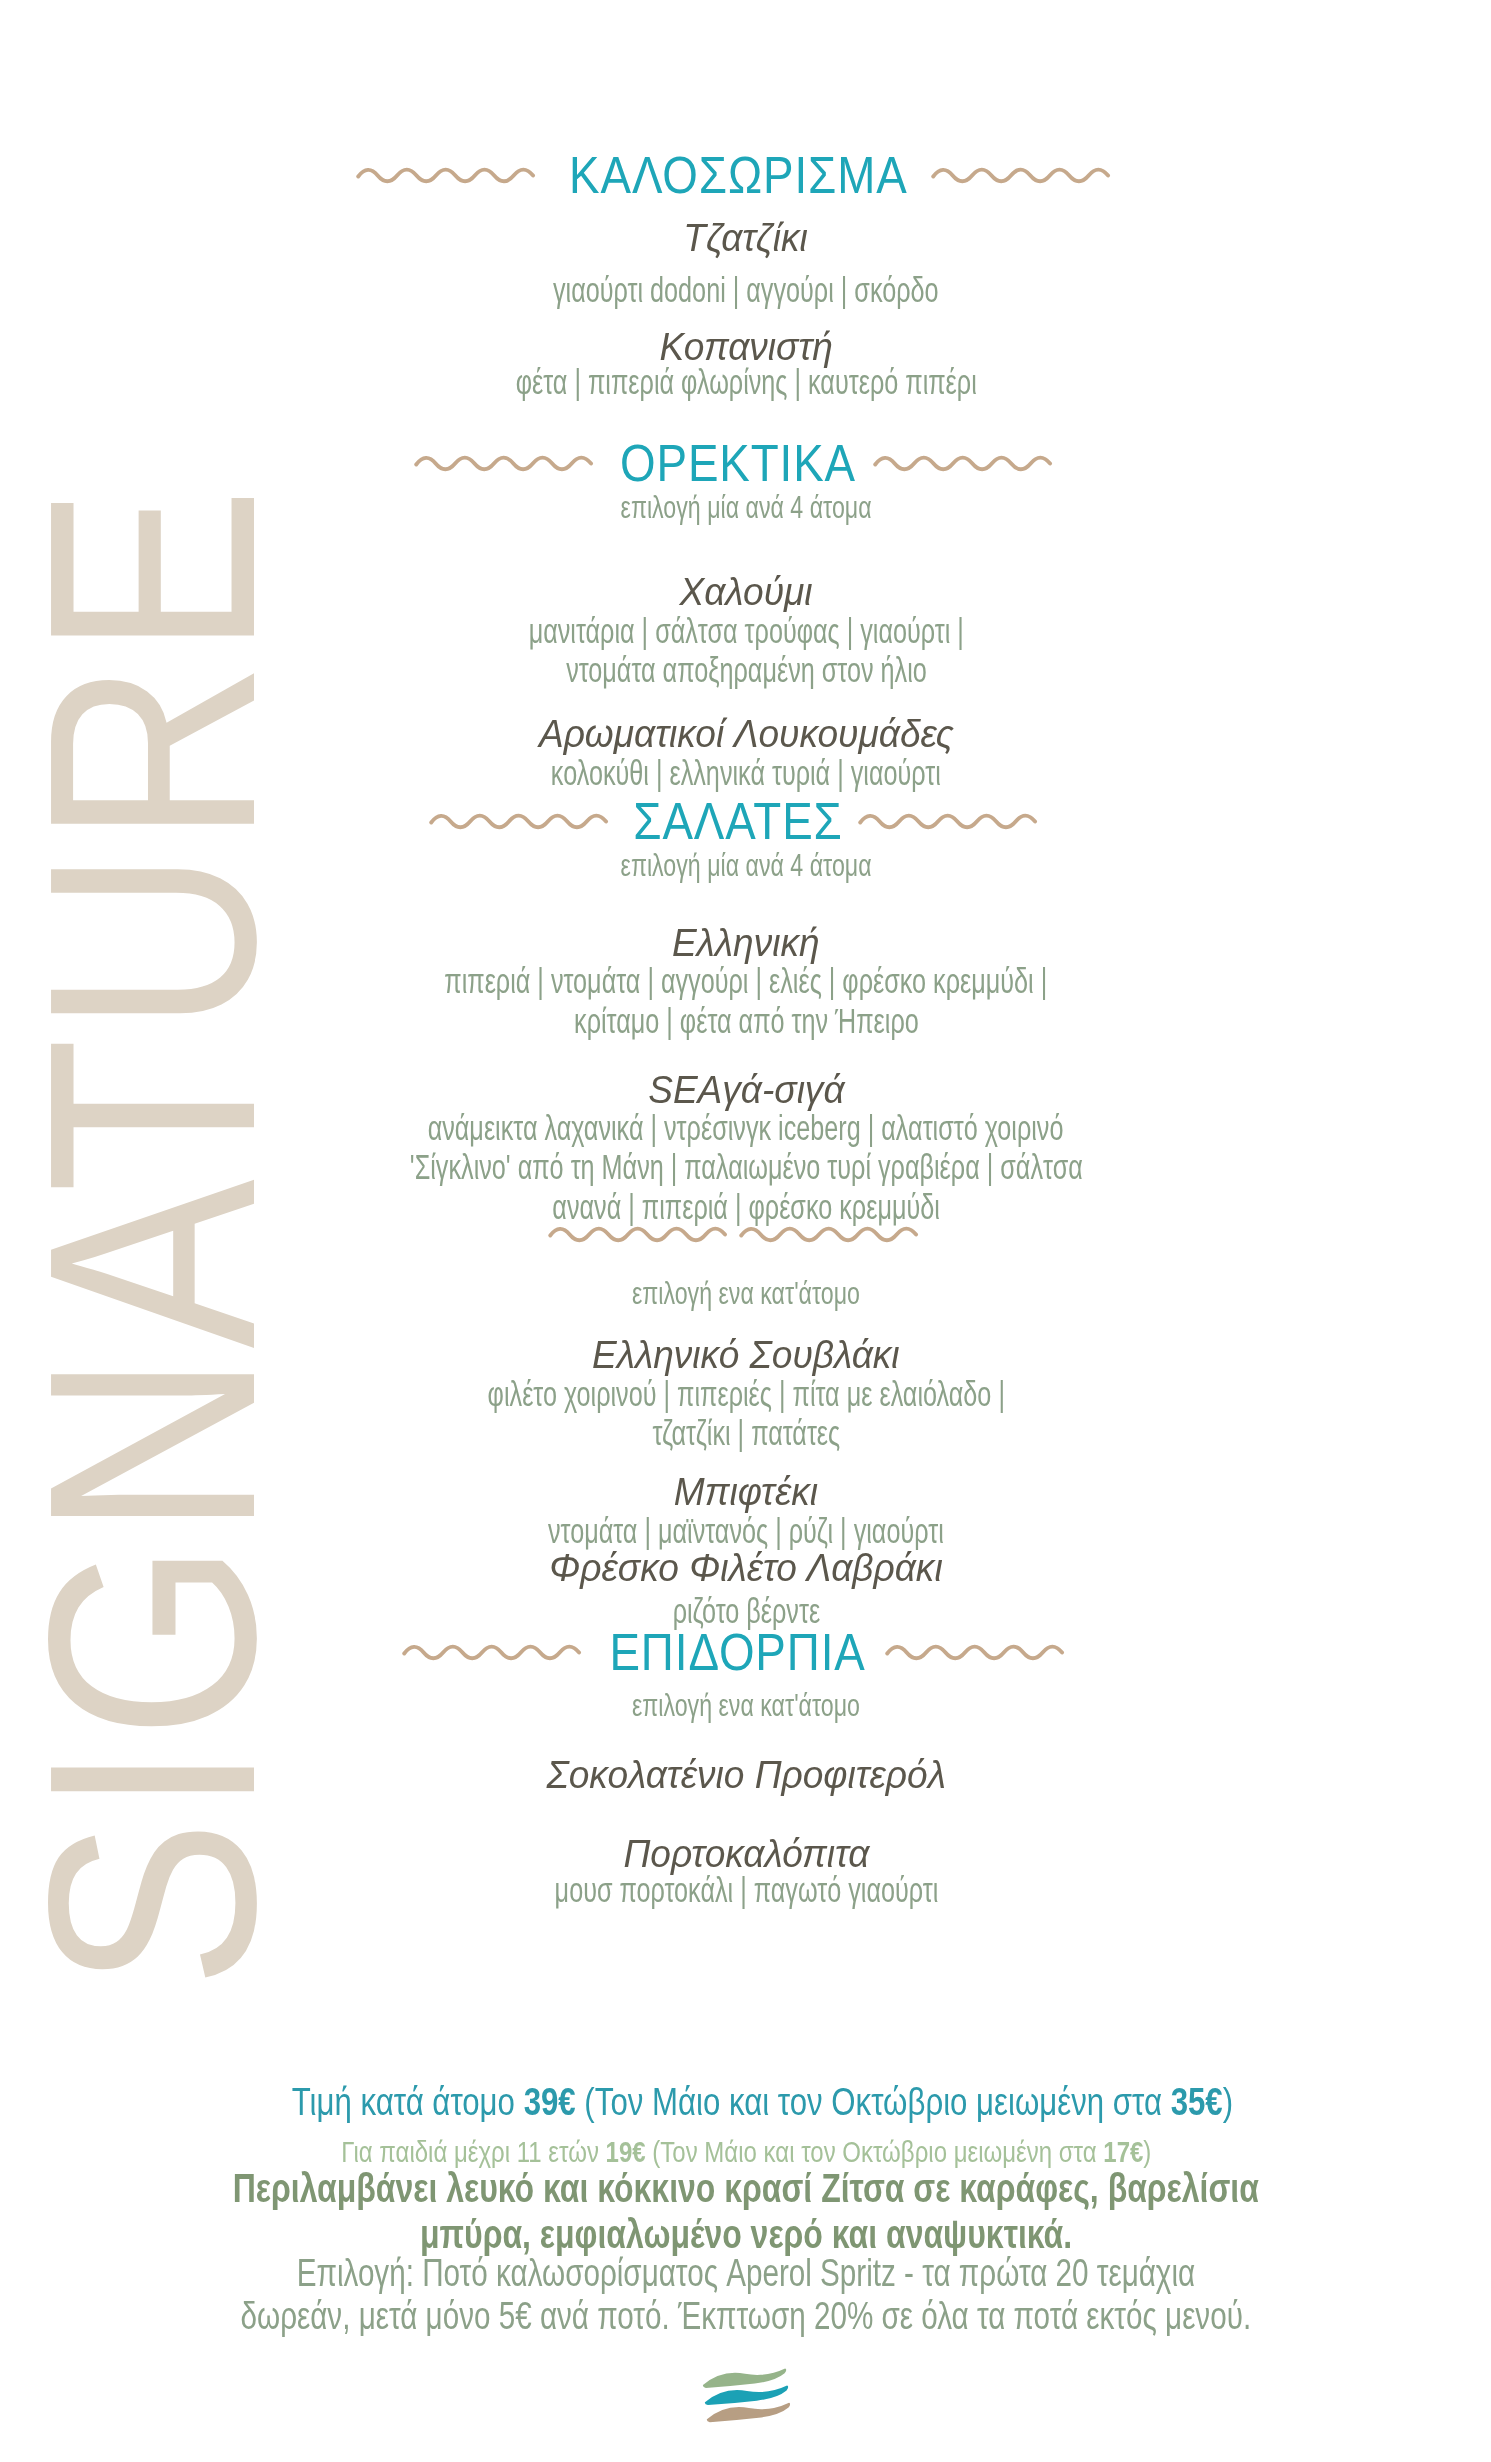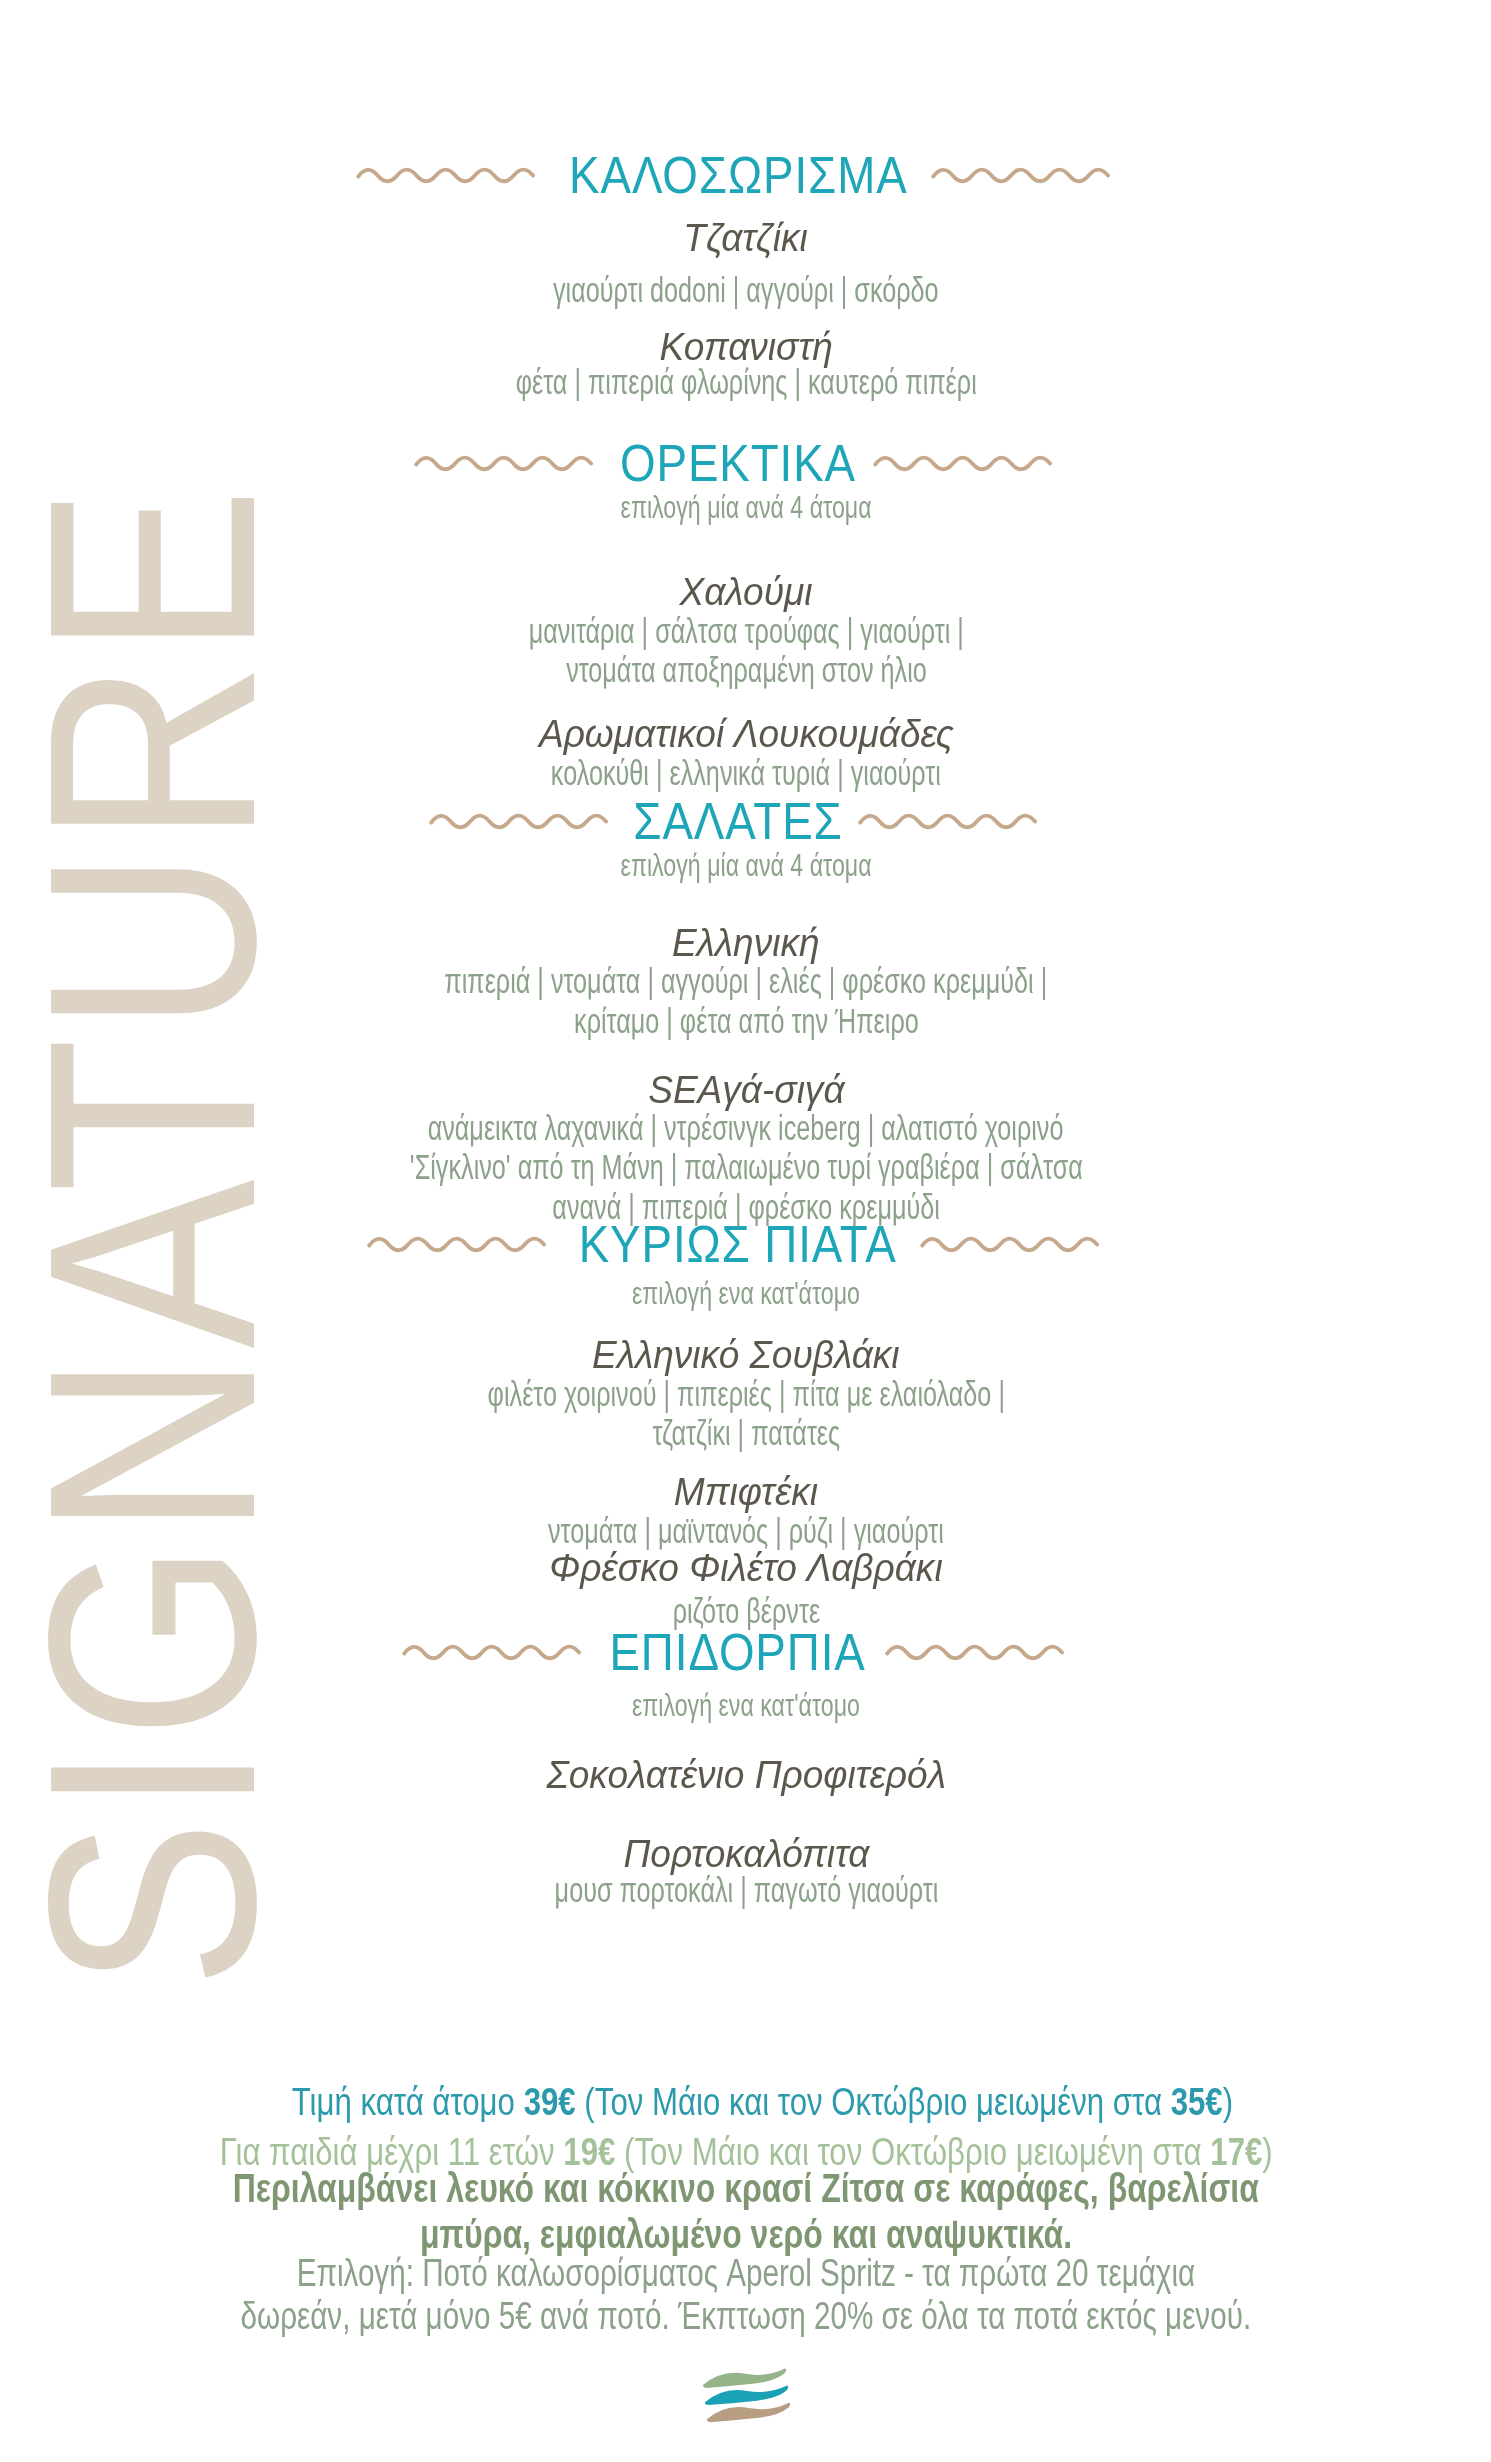--- a/index.html
+++ b/index.html
@@ -23,21 +23,21 @@
   .wave{width:191px;height:34px;color:#c6a98c;flex:0 0 auto;}
 
   .title{font-size:39px;line-height:43px;color:#5b574c;font-style:italic;}
   .title .cx{transform:scaleX(0.95);}
   .desc{font-size:35px;line-height:39px;color:#8ca189;}
   .desc .cx{transform:scaleX(0.72);}
   .subtitle{font-size:30.5px;line-height:34px;color:#8ca189;}
   .subtitle .cx{transform:scaleX(0.76);}
 
   .price-adult{font-size:39px;line-height:45px;color:#2c9aac;padding-left:32px;}
-  .price-child{font-size:39px;line-height:45px;color:#a5c199;}
+  .price-child{font-size:30px;line-height:45px;color:#a5c199;}
   .price-line .cx{transform:scaleX(0.80);}
   .price-line b{font-weight:700;}
 
   .includes{font-size:41px;line-height:45px;font-weight:700;color:#7f9673;}
   .includes .cx{transform:scaleX(0.78);}
   .note{font-size:38px;line-height:43px;color:#8ca189;}
   .note .cx{transform:scaleX(0.78);}
 
   .logo{position:absolute;left:50%;top:2367px;transform:translateX(-50%);width:88px;height:62px;}
   .defs-holder{position:absolute;width:0;height:0;overflow:hidden;}
@@ -98,21 +98,20 @@
 <div class="line desc" style="top:1001px"><span class="cx">κρίταμο | φέτα από την Ήπειρο</span></div>
 <div class="line title" style="top:1068px"><span class="cx">SEAγά-σιγά</span></div>
 <div class="line desc" style="top:1108px"><span class="cx">ανάμεικτα λαχανικά | ντρέσινγκ iceberg | αλατιστό χοιρινό</span></div>
 <div class="line desc" style="top:1147px"><span class="cx">'Σίγκλινο' από τη Μάνη | παλαιωμένο τυρί γραβιέρα | σάλτσα</span></div>
 <div class="line desc" style="top:1187px"><span class="cx">ανανά | πιπεριά | φρέσκο κρεμμύδι</span></div>
 
 <div class="heading-row" style="top:1217px">
   <svg class="wave" viewBox="0 0 390 70">
       <use href="#wavepath"></use>
     </svg>
-  <h2 class="heading"><span class="cx">ΚΥΡΙΩΣ ΠΙΑΤΑ</span></h2>
   <svg class="wave" viewBox="0 0 390 70">
       <use href="#wavepath"></use>
     </svg>
 </div>
 <div class="line subtitle" style="top:1276px"><span class="cx">επιλογή ενα κατ'άτομο</span></div>
 <div class="line title" style="top:1333px"><span class="cx">Ελληνικό Σουβλάκι</span></div>
 <div class="line desc" style="top:1374px"><span class="cx">φιλέτο χοιρινού | πιπεριές | πίτα με ελαιόλαδο |</span></div>
 <div class="line desc" style="top:1413px"><span class="cx">τζατζίκι | πατάτες</span></div>
 <div class="line title" style="top:1470px"><span class="cx">Μπιφτέκι</span></div>
 <div class="line desc" style="top:1511px"><span class="cx">ντομάτα | μαϊντανός | ρύζι | γιαούρτι</span></div>

